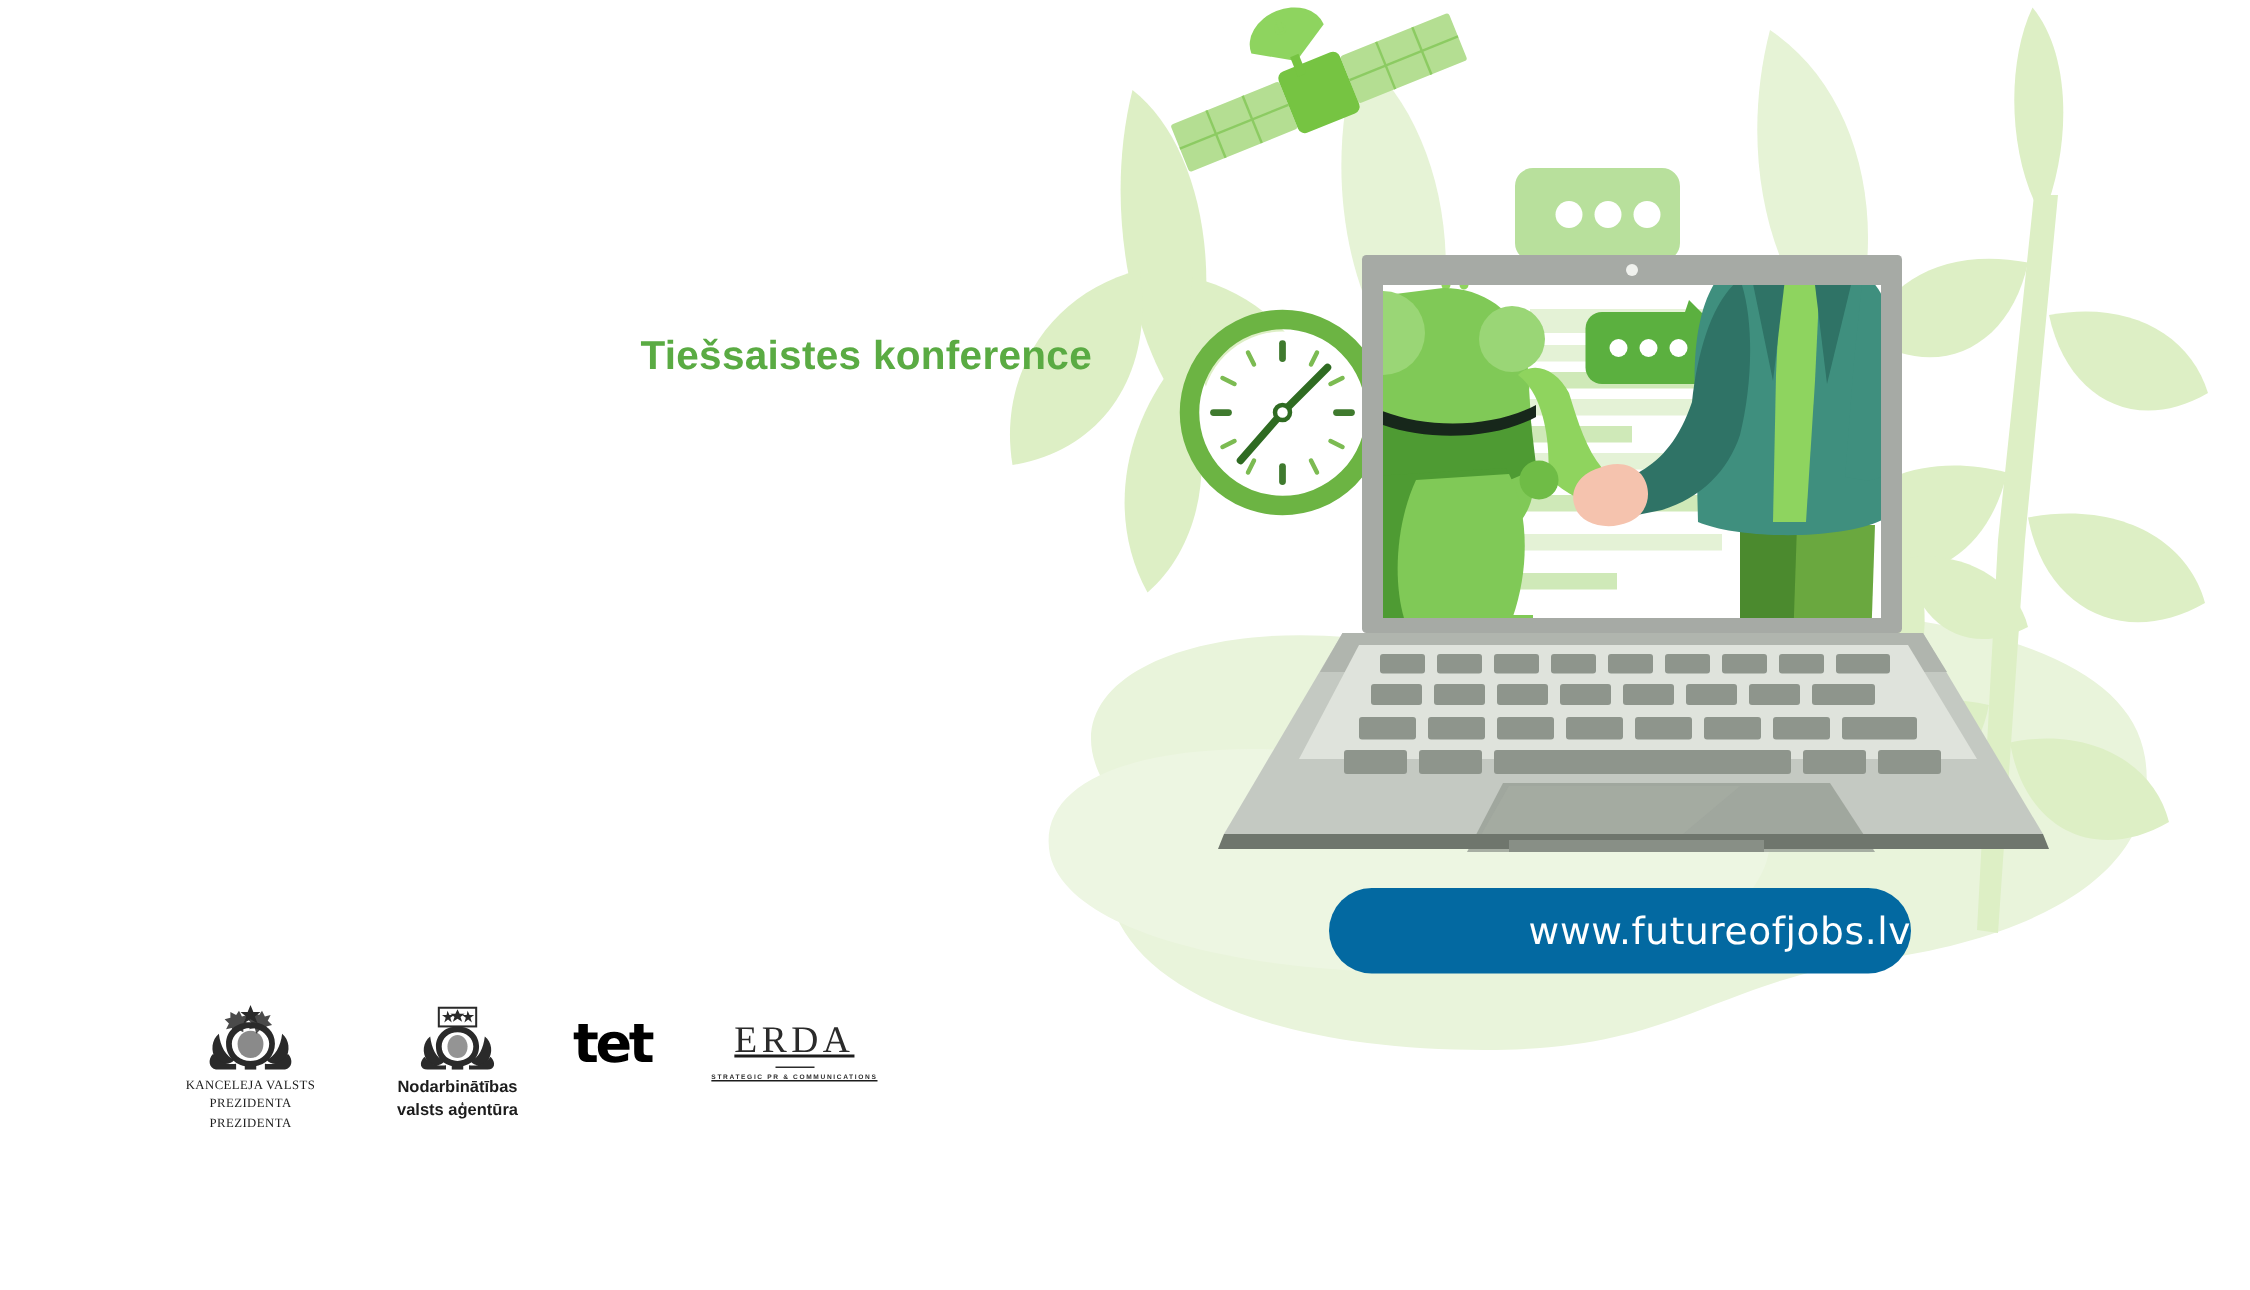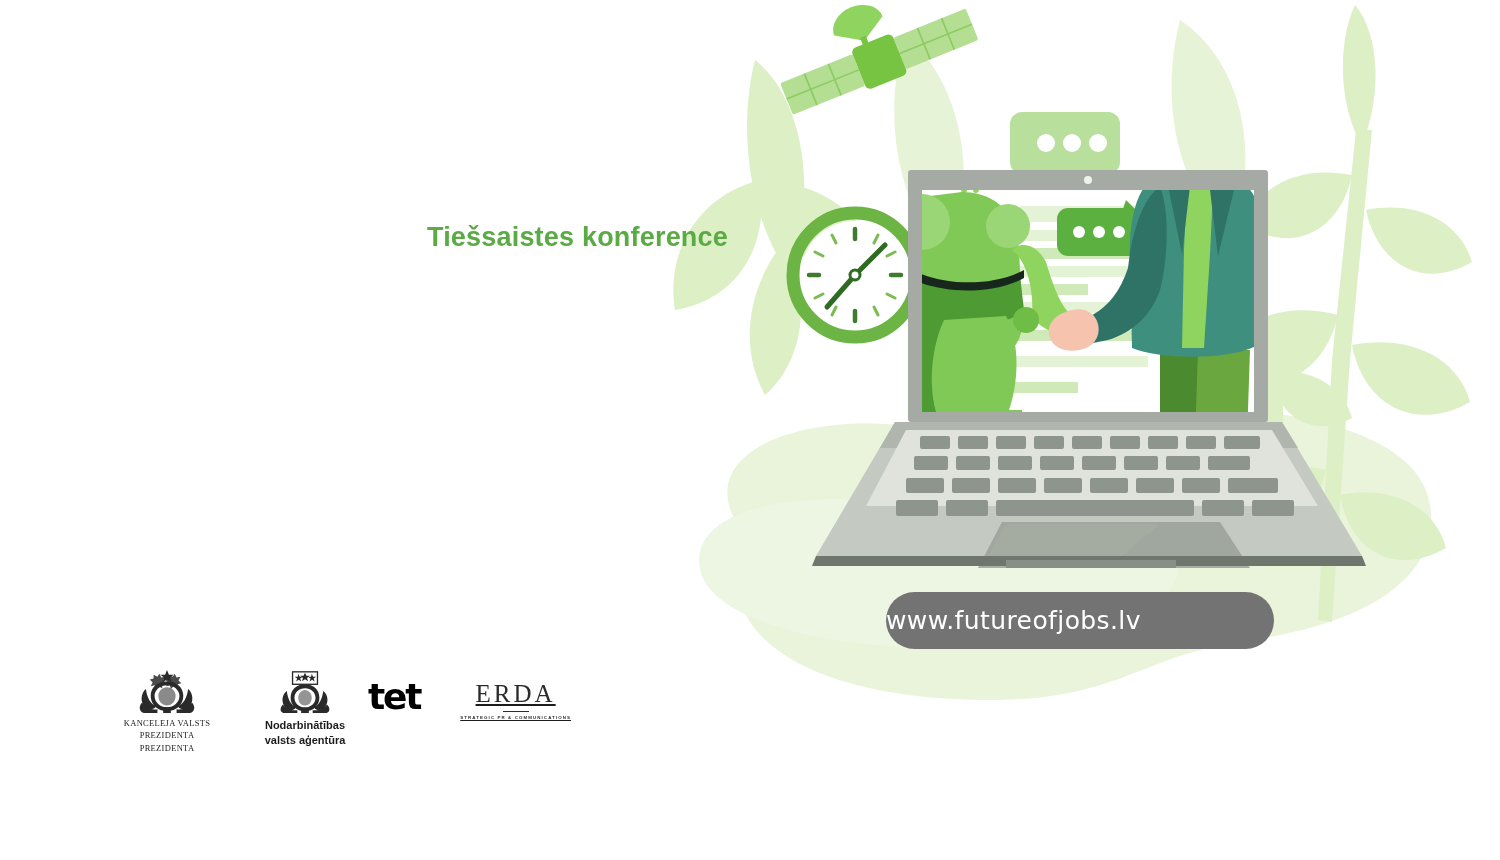--- a/index.html
+++ b/index.html
@@ -26,35 +26,35 @@
   .logo-strip{position:absolute;left:92px;top:668px;display:flex;align-items:flex-start;gap:0;}
   .logo{display:flex;flex-direction:column;align-items:center;color:#1c1c1c;}
   .logo-cap{font-family:"Liberation Serif",serif;font-size:8.5px;letter-spacing:.3px;
             text-align:center;line-height:1.45;margin-top:3px;}
   .logo-cap2{font-family:"Liberation Sans",sans-serif;font-size:11px;font-weight:bold;
              text-align:center;line-height:1.35;margin-top:4px;}
   .logo-crest{width:58px;height:46px;}
   .l1{margin-left:10px;width:130px;}
   .l2{margin-left:28px;width:90px;}
   .l3{margin-left:28px;}
-  .l4{margin-left:18px;}
+  .l4{margin-left:32px;}
   .l5{margin-left:40px;text-decoration:underline;}
   .swed-wrap{display:flex;align-items:center;gap:8px;margin-top:14px;}
   .swed-txt{font-size:25px;font-weight:bold;letter-spacing:-.6px;color:#141414;}
   .tet-txt{font-size:36px;font-weight:bold;letter-spacing:-2.2px;color:#000;margin-top:8px;
            font-family:"DejaVu Sans",sans-serif;}
   .erda-wrap{margin-top:12px;display:flex;flex-direction:column;align-items:center;}
   .erda-txt{font-family:"Liberation Serif",serif;font-size:25px;letter-spacing:3px;color:#2b2b2b;}
   .erda-rule{width:26px;height:1.4px;background:#2b2b2b;margin:3px 0 3px 0;}
   .erda-sub{font-size:4.4px;letter-spacing:1.1px;color:#2b2b2b;font-weight:bold;}
 
   
   .url-pill{
     position:absolute;left:886px;top:592px;width:388px;height:57px;border-radius:29px;
-    background:#737373;display:flex;align-items:center;justify-content:flex-start;
+    background:#0369a1;display:flex;align-items:center;justify-content:flex-end;
   }
   .url-txt{color:#fff;font-size:25px;letter-spacing:.4px;font-family:"DejaVu Sans",sans-serif;}
 
   
   .illus{position:absolute;left:690px;top:0;width:810px;height:700px;}
 </style>
 </head>
 <body>
 
 <div id="stage">

